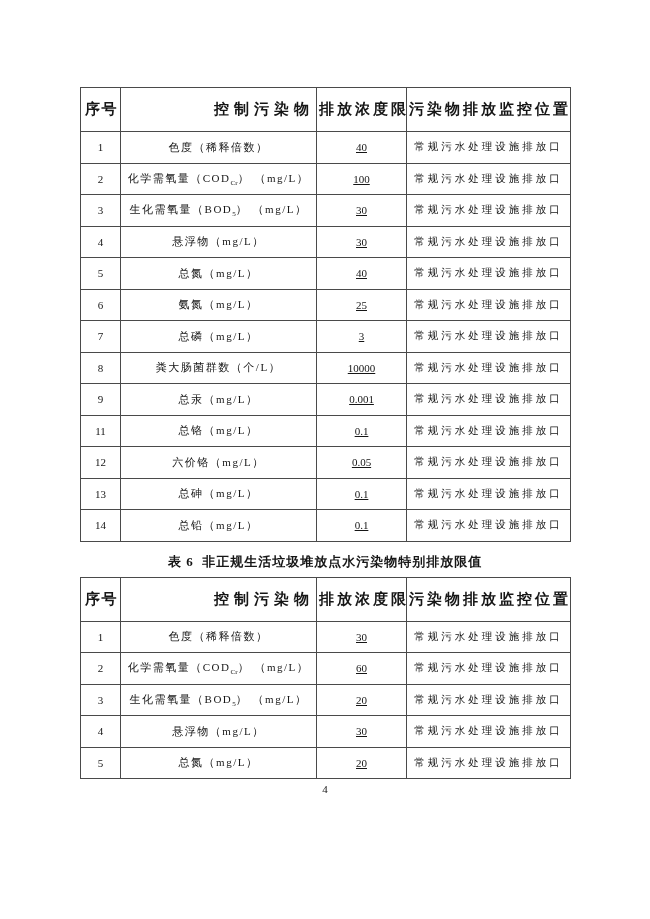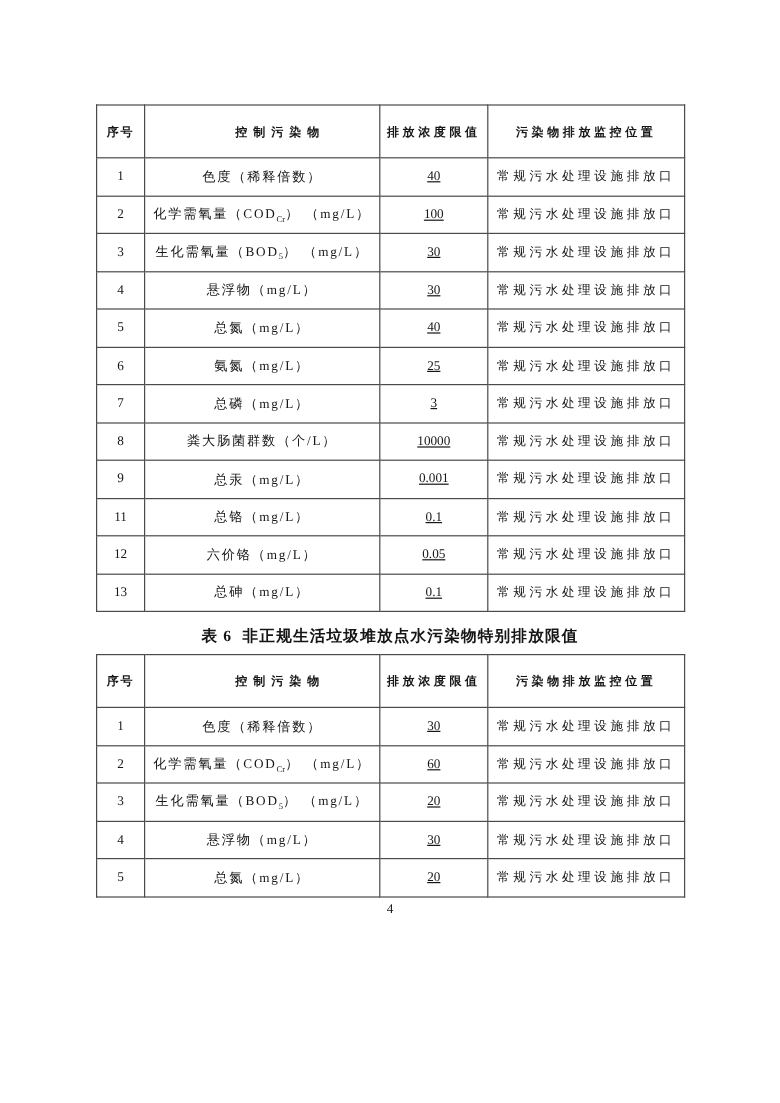--- a/index.html
+++ b/index.html
@@ -40,23 +40,24 @@
   table.limits th, table.limits td {
     border: 1px solid #4a4a4a;
     text-align: center;
     vertical-align: middle;
     padding: 0 2px;
     overflow: hidden;
     white-space: nowrap;
   }
   table.limits th {
     height: 43px;
-    font-size: 10px;
+    font-size: 15px;
     font-weight: bold;
     letter-spacing: 3px;
+    text-align: right;
   }
   table.limits th.c1 { letter-spacing: 5px; padding-left: 32px; }
   table.limits th.c0 { letter-spacing: 1.5px; }
   table.limits td {
     height: 30.5px;
     font-size: 11px;
   }
   table.limits td.c0 { letter-spacing: 0; }
   table.limits td.c1 { letter-spacing: 1.5px; }
   table.limits td.c2 { letter-spacing: 0; text-decoration: underline; }
@@ -162,20 +163,26 @@
           <td class="c1">六价铬（mg/L）</td>
           <td class="c2">0.05</td>
           <td class="c3">常规污水处理设施排放口</td>
         </tr>
         <tr>
           <td class="c0">13</td>
           <td class="c1">总砷（mg/L）</td>
           <td class="c2">0.1</td>
           <td class="c3">常规污水处理设施排放口</td>
         </tr>
+        <tr>
+          <td class="c0">14</td>
+          <td class="c1">总铅（mg/L）</td>
+          <td class="c2">0.1</td>
+          <td class="c3">常规污水处理设施排放口</td>
+        </tr>
       </tbody>
   </table>
 
   <div class="table-title title-2">表 6  非正规生活垃圾堆放点水污染物特别排放限值</div>
 
   <table class="limits">
     <colgroup>
       <col class="col-sn">
         <col class="col-pol">
         <col class="col-lim">

